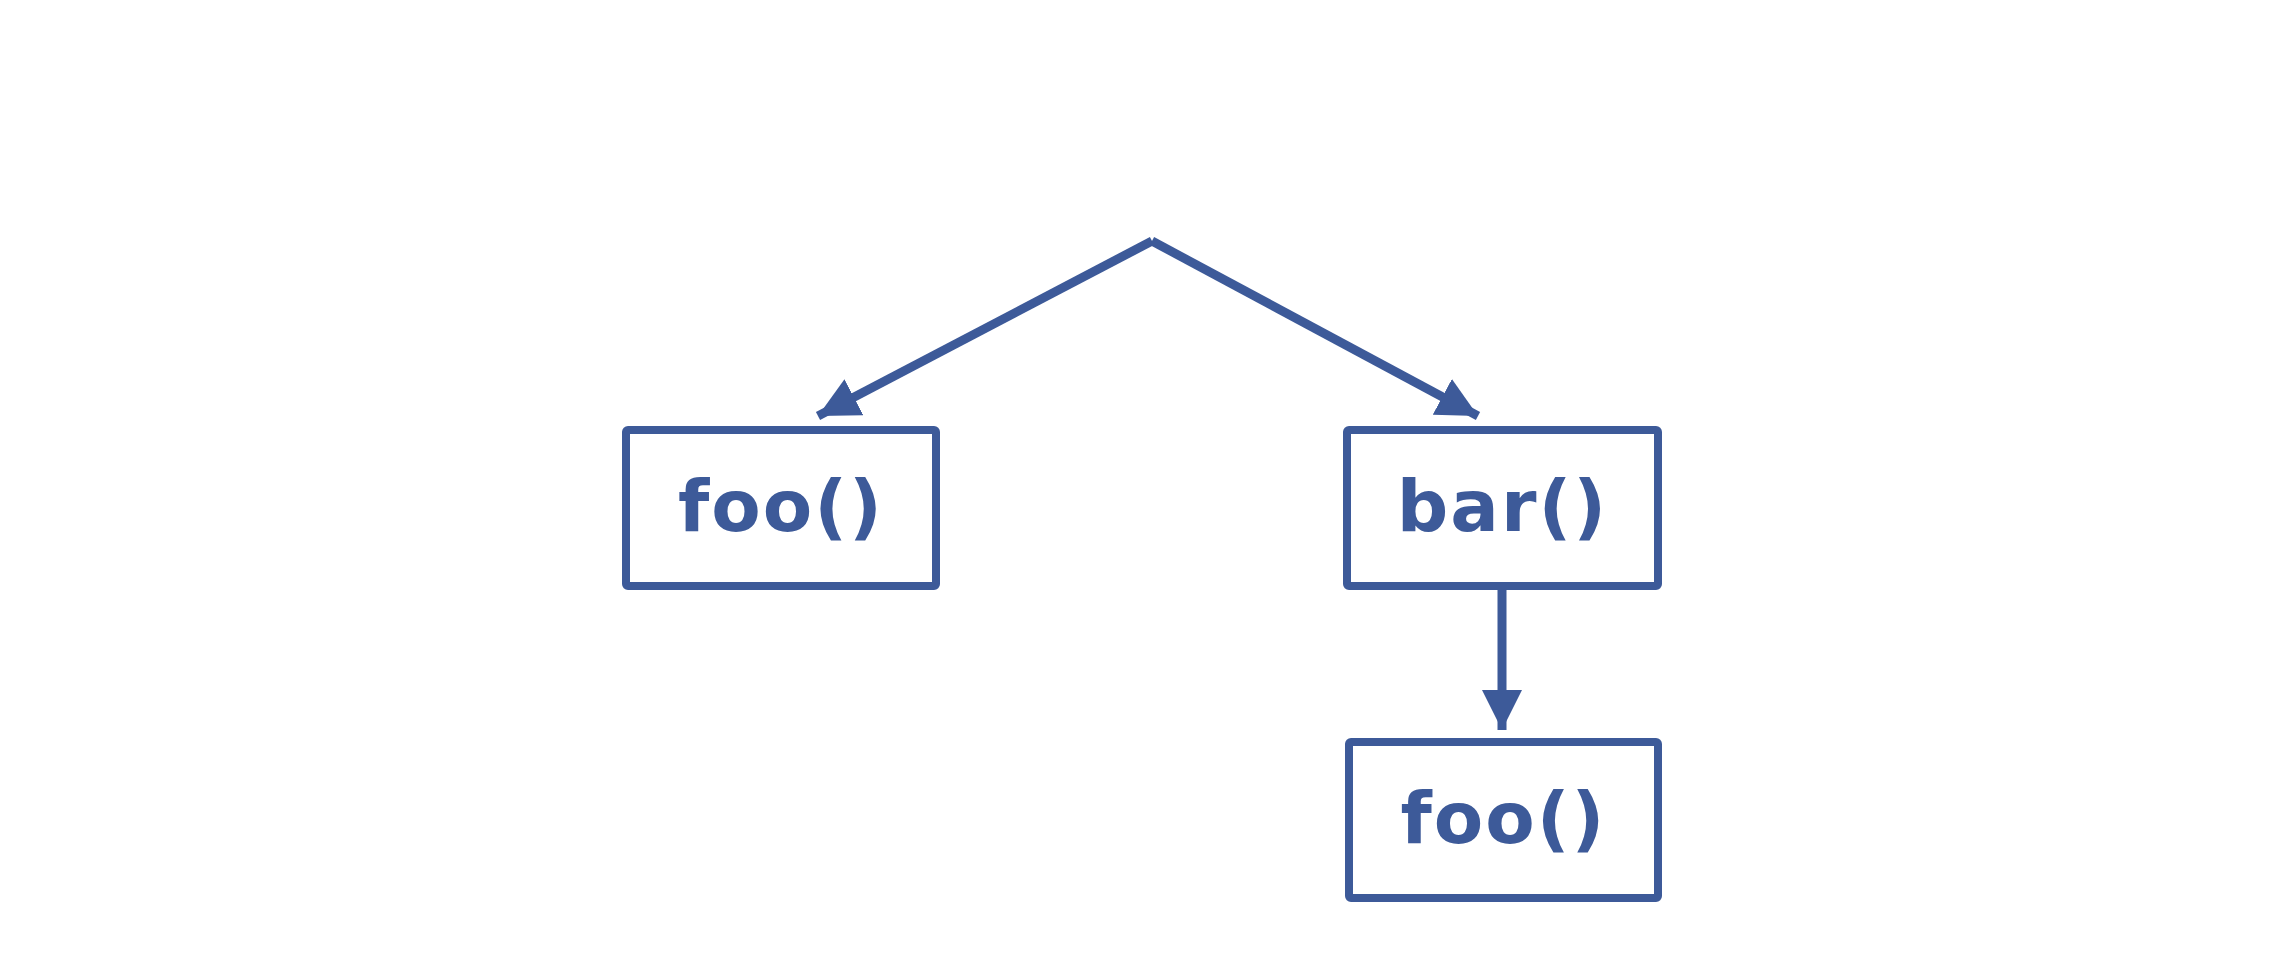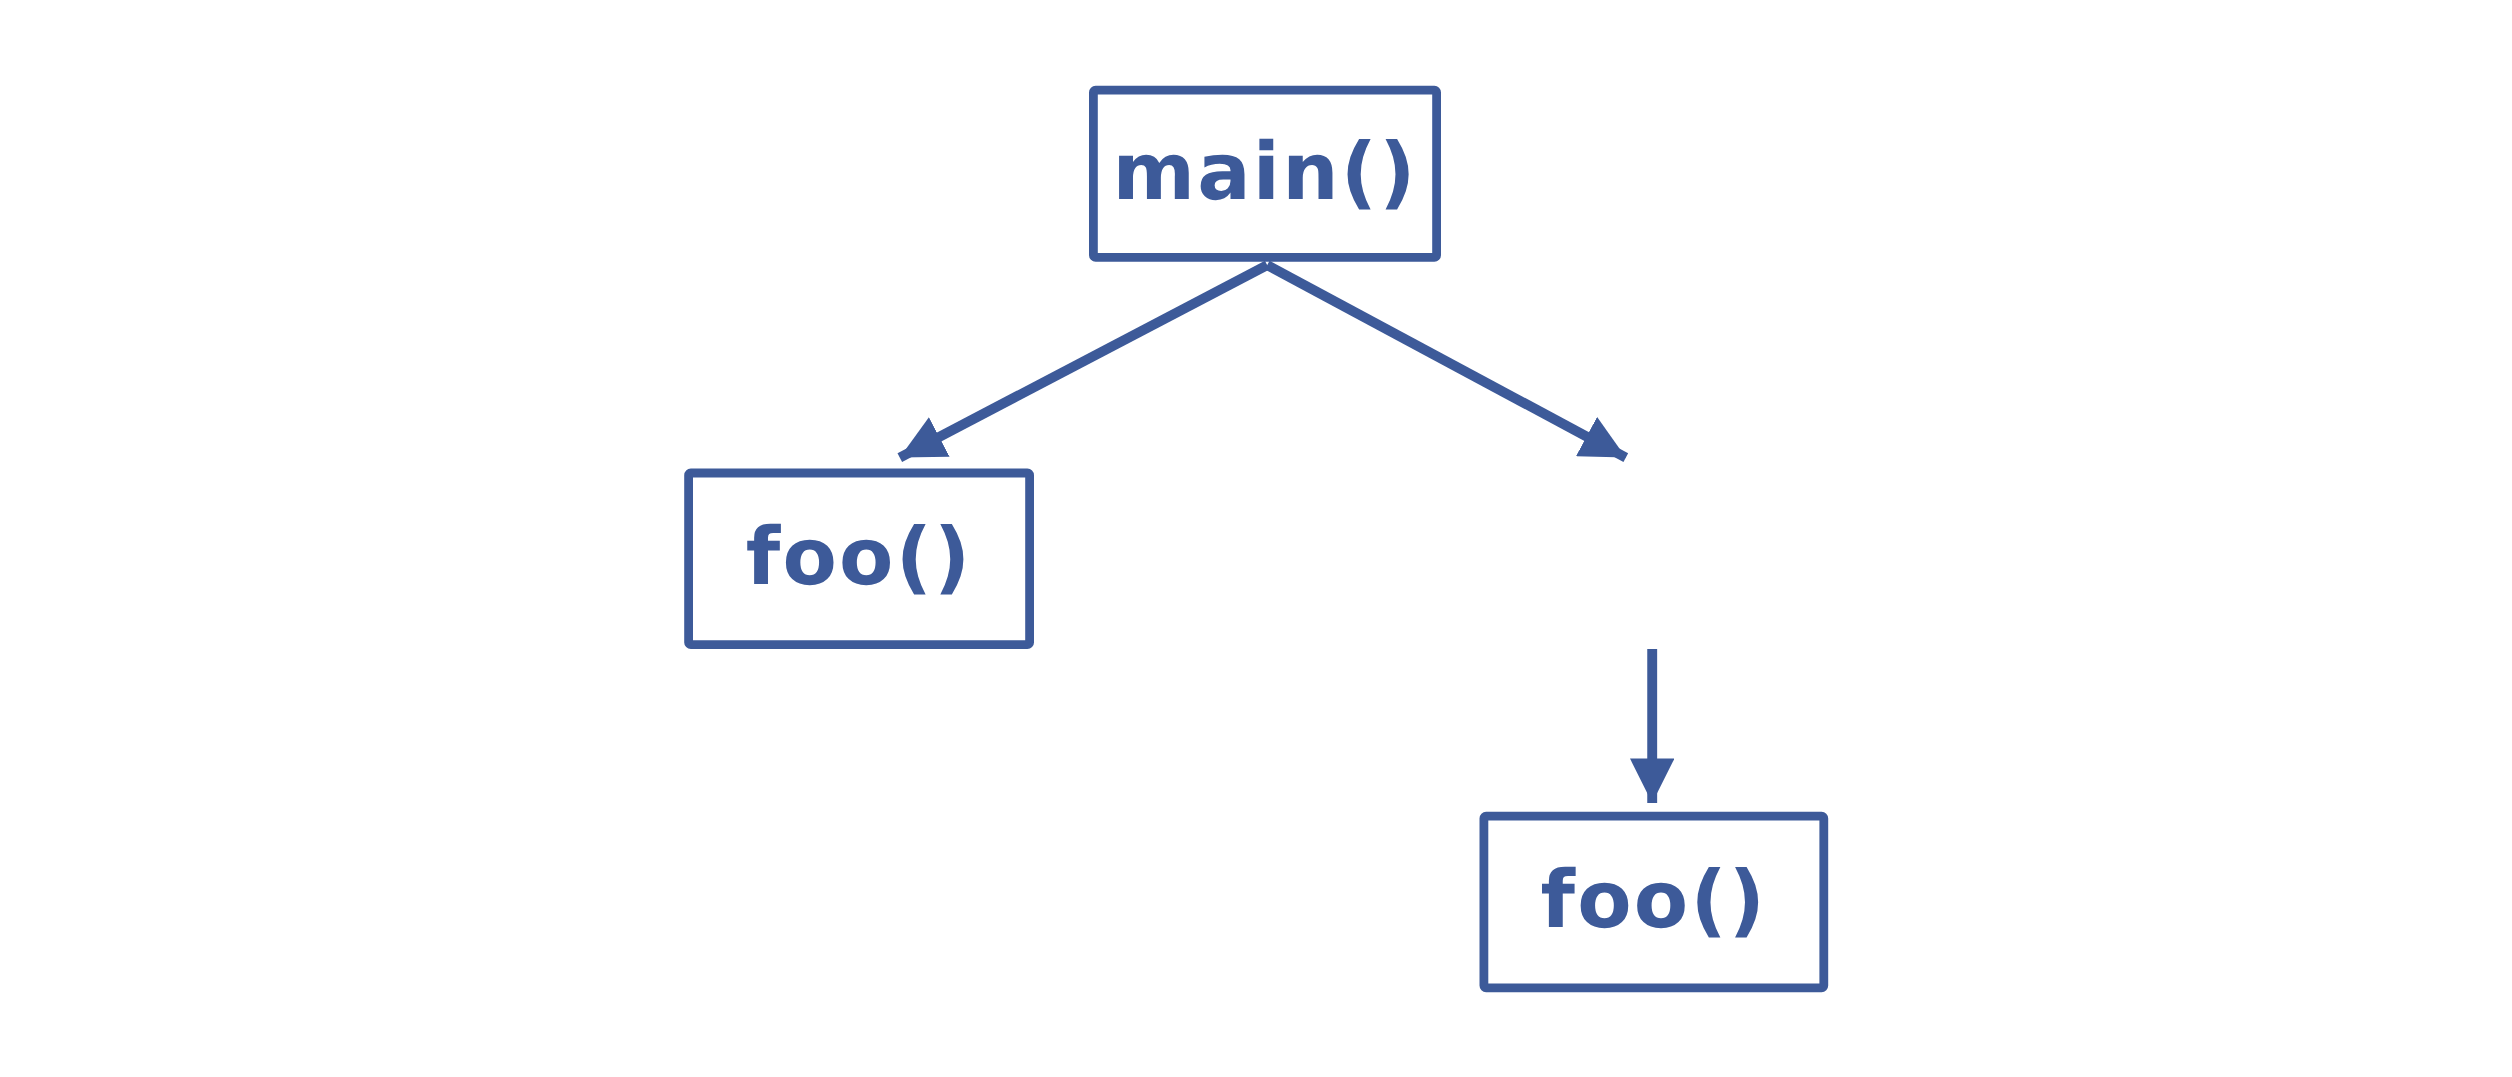--- a/index.html
+++ b/index.html
@@ -69,26 +69,26 @@
       <marker id="arrowhead" viewBox="0 0 10 10" refX="10" refY="5" markerWidth="4.5" markerHeight="4.5" orient="auto-start-reverse">
         <path class="arrowhead-shape" d="M 0 0 L 10 5 L 0 10 z"></path>
       </marker>
     </defs>
 
     <line x1="1152" y1="241" x2="818" y2="416" marker-end="url(#arrowhead)"></line>
     <line x1="1152" y1="241" x2="1478" y2="416" marker-end="url(#arrowhead)"></line>
     <line x1="1502" y1="590" x2="1502" y2="730" marker-end="url(#arrowhead)"></line>
   </svg>
 
-  <div class="node node-main">
-    <span class="node-label">main()</span>
-  </div>
 
   <div class="node node-foo-left">
     <span class="node-label">foo()</span>
   </div>
 
+  <div class="node node-bar">
+    <span class="node-label">bar()</span>
+  </div>
 
   <div class="node node-foo-bottom">
     <span class="node-label">foo()</span>
   </div>
 
 </div>
 
 </body></html>

